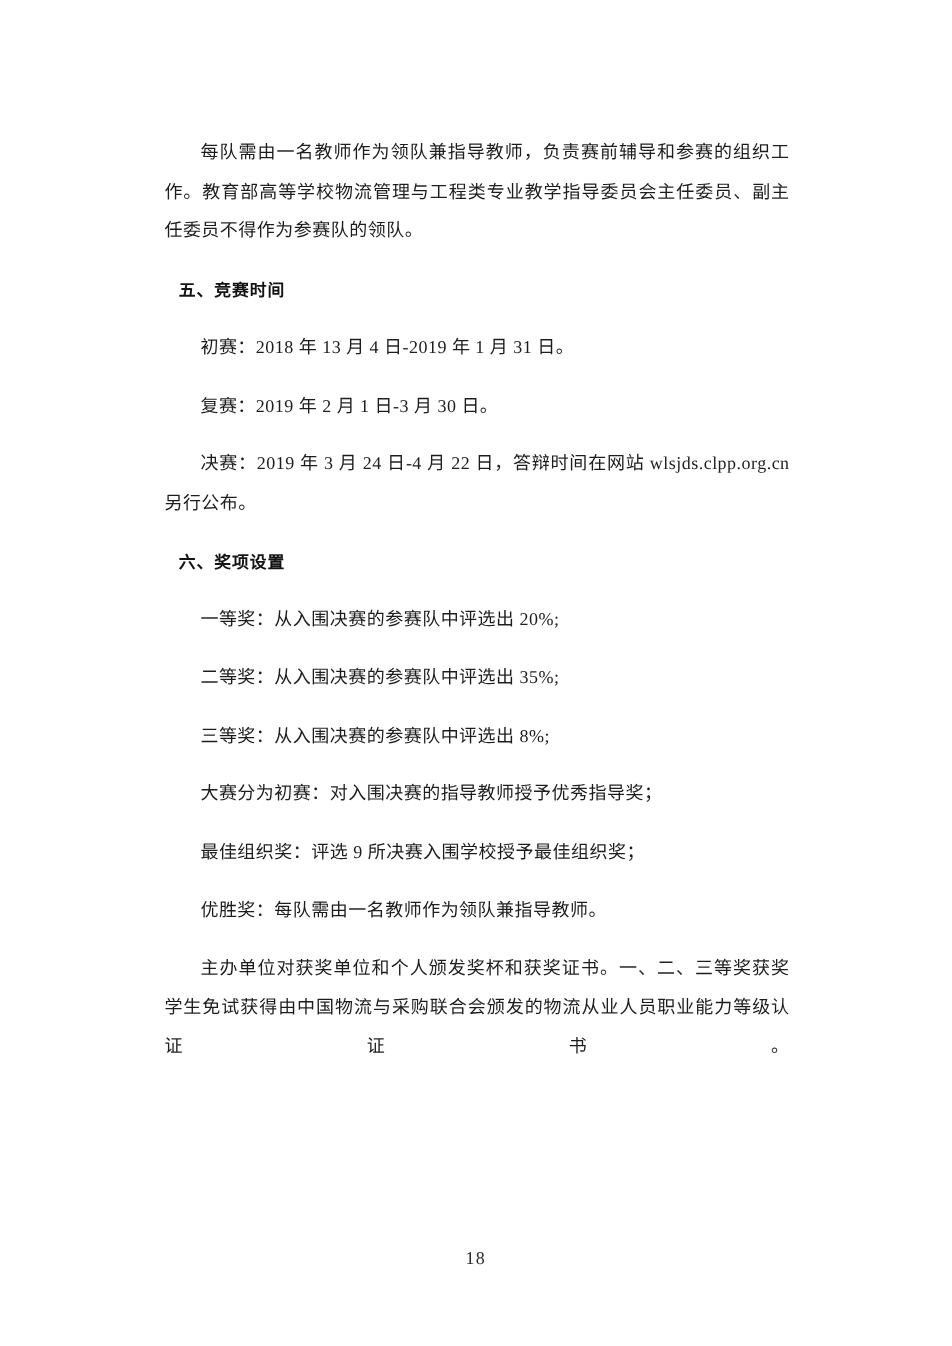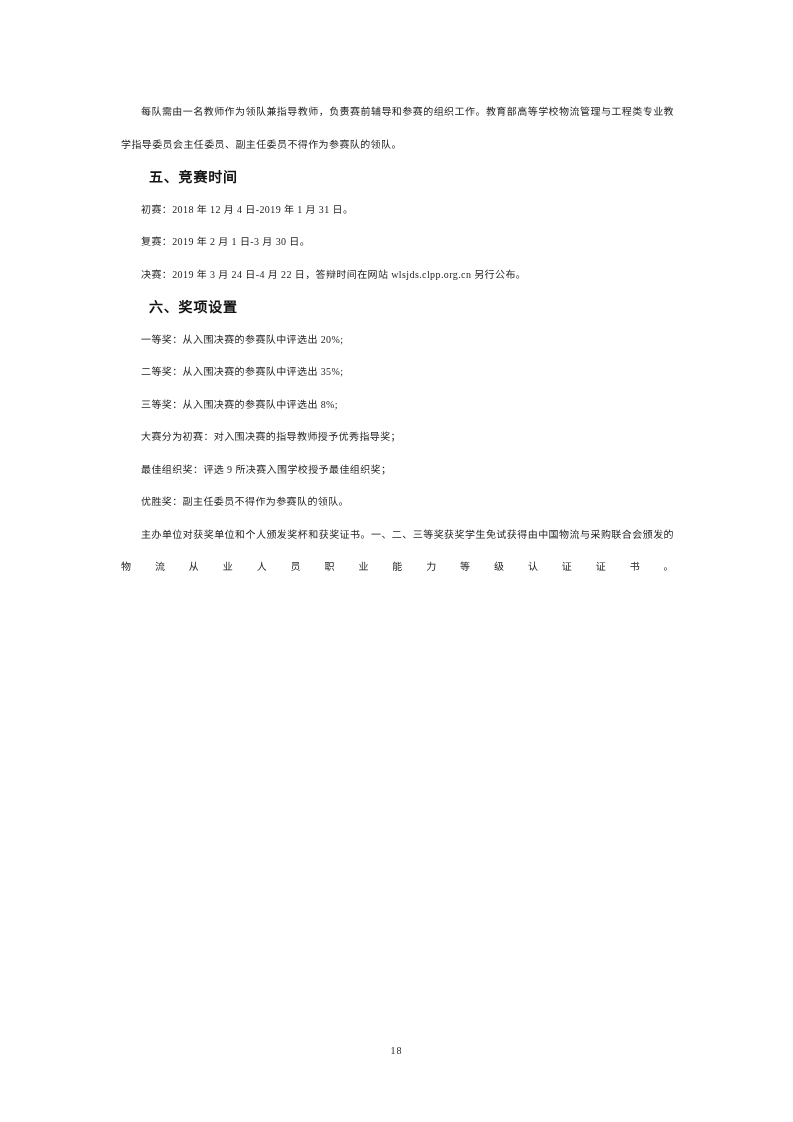--- a/index.html
+++ b/index.html
@@ -19,23 +19,23 @@
     font-family: "Liberation Serif", "DejaVu Serif", serif;
     color: #1d1d1d;
   }
   .content {
     position: absolute;
     left: 121px;
     top: 96px;
     width: 553px;
   }
   .body-para {
-    margin: 0;
+    margin: 16px;
     font-family: "Liberation Serif", "DejaVu Serif", serif;
-    font-size: 10px;
+    font-size: 15px;
     line-height: 32.5px;
     letter-spacing: 0.4px;
     color: #1d1d1d;
     text-align: justify;
     text-indent: 2em;
     word-break: break-word;
   }
   .section-heading {
     margin: 0;
     font-family: "Liberation Sans", sans-serif;
@@ -52,41 +52,41 @@
   }
   .page-footer {
     position: absolute;
     left: 0;
     top: 1040px;
     width: 793px;
     text-align: center;
   }
   .page-number {
     font-family: "Liberation Serif", "DejaVu Serif", serif;
-    font-size: 10px;
+    font-size: 15px;
     color: #2b2b2b;
     letter-spacing: 1px;
   }
 </style>
 </head>
 <body>
 
 <div class="page">
   <div class="content">
     <p class="body-para">每队需由一名教师作为领队兼指导教师，负责赛前辅导和参赛的组织工作。教育部高等学校物流管理与工程类专业教学指导委员会主任委员、副主任委员不得作为参赛队的领队。</p>
     <h2 class="section-heading">五、竞赛时间</h2>
-    <p class="body-para">初赛：2018 年 12 月 4 日-2019 年 1 月 31 日。</p>
+    <p class="body-para">初赛：2018 年 13 月 4 日-2019 年 1 月 31 日。</p>
     <p class="body-para">复赛：2019 年 2 月 1 日-3 月 30 日。</p>
     <p class="body-para">决赛：2019 年 3 月 24 日-4 月 22 日，答辩时间在网站 wlsjds.clpp.org.cn 另行公布。</p>
     <h2 class="section-heading">六、奖项设置</h2>
     <p class="body-para">一等奖：从入围决赛的参赛队中评选出 20%;</p>
     <p class="body-para">二等奖：从入围决赛的参赛队中评选出 35%;</p>
     <p class="body-para">三等奖：从入围决赛的参赛队中评选出 8%;</p>
     <p class="body-para">大赛分为初赛：对入围决赛的指导教师授予优秀指导奖；</p>
     <p class="body-para">最佳组织奖：评选 9 所决赛入围学校授予最佳组织奖；</p>
-    <p class="body-para">优胜奖：副主任委员不得作为参赛队的领队。</p>
+    <p class="body-para">优胜奖：每队需由一名教师作为领队兼指导教师。</p>
     <p class="body-para stretch-last">主办单位对获奖单位和个人颁发奖杯和获奖证书。一、二、三等奖获奖学生免试获得由中国物流与采购联合会颁发的物流从业人员职业能力等级认证证书。</p>
   </div>
 
   <div class="page-footer">
     <span class="page-number">18</span>
   </div>
 </div>
 
 </body></html>

